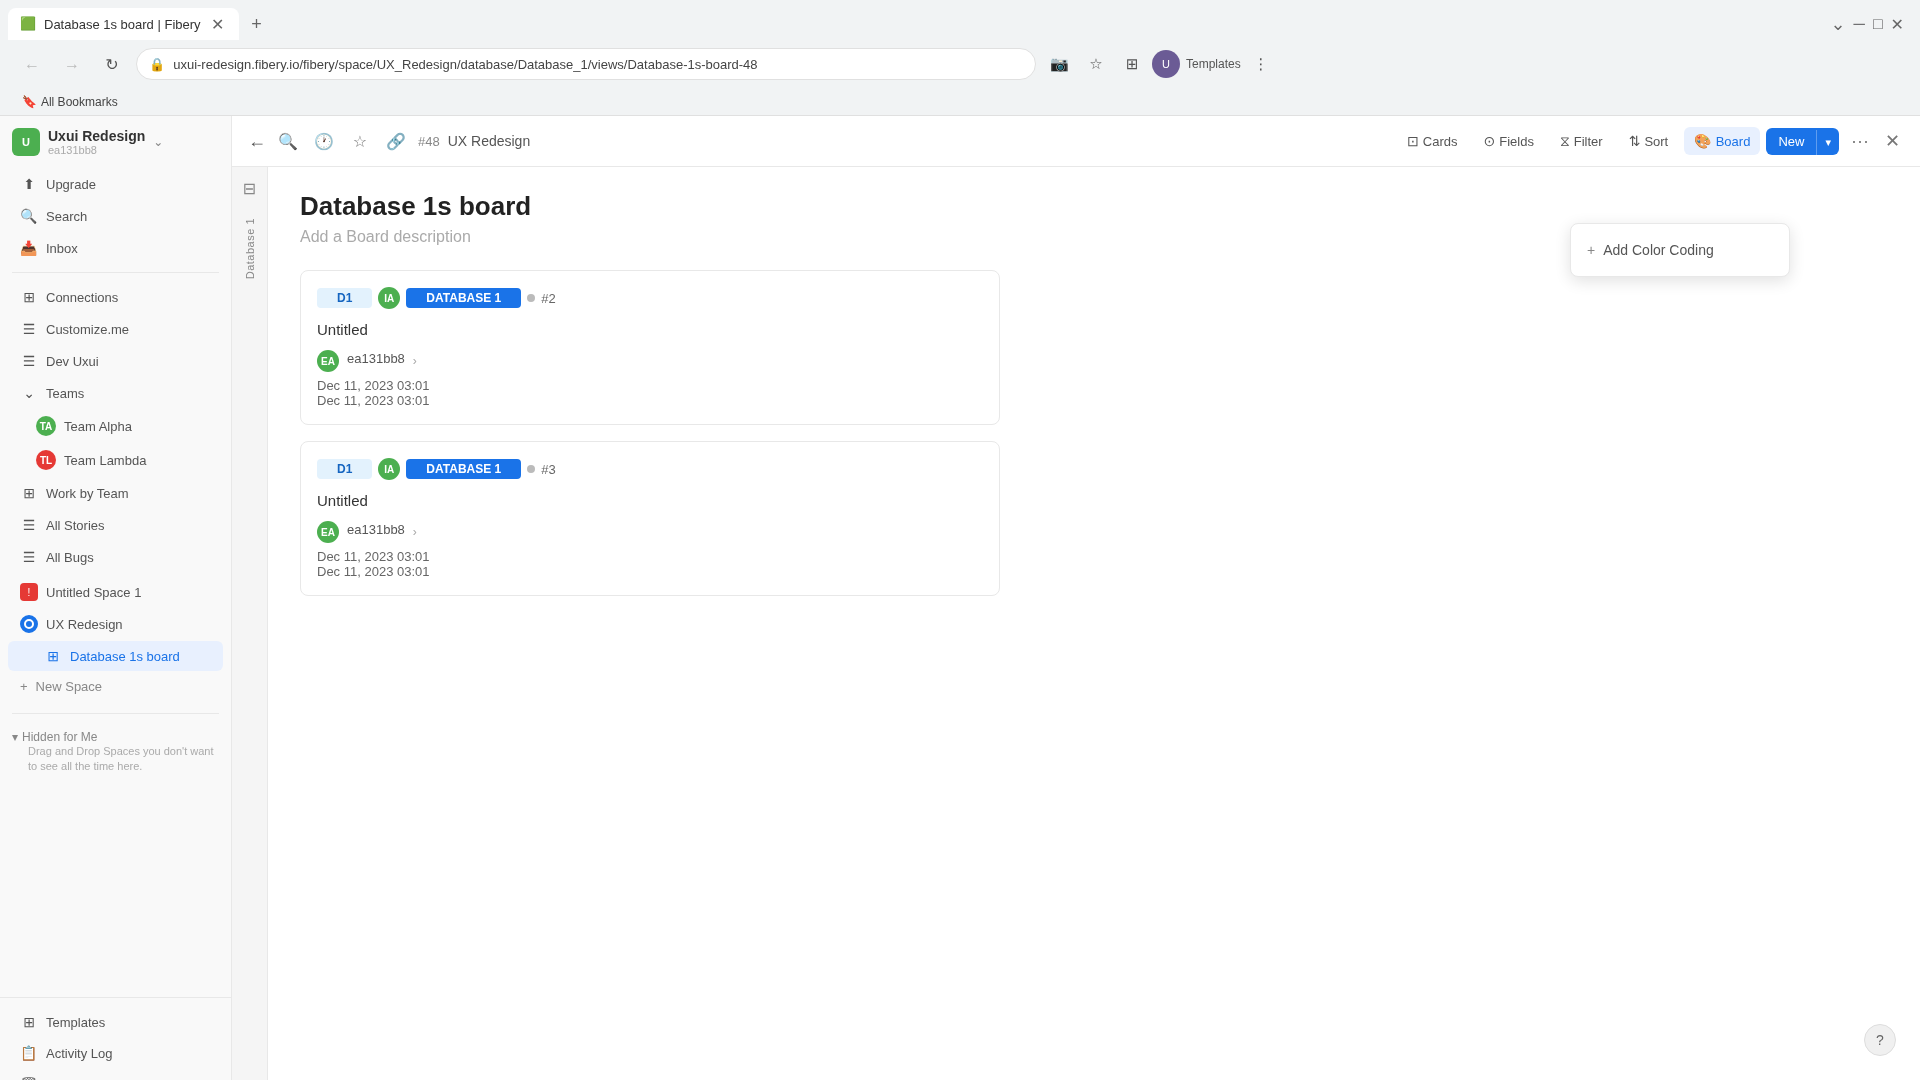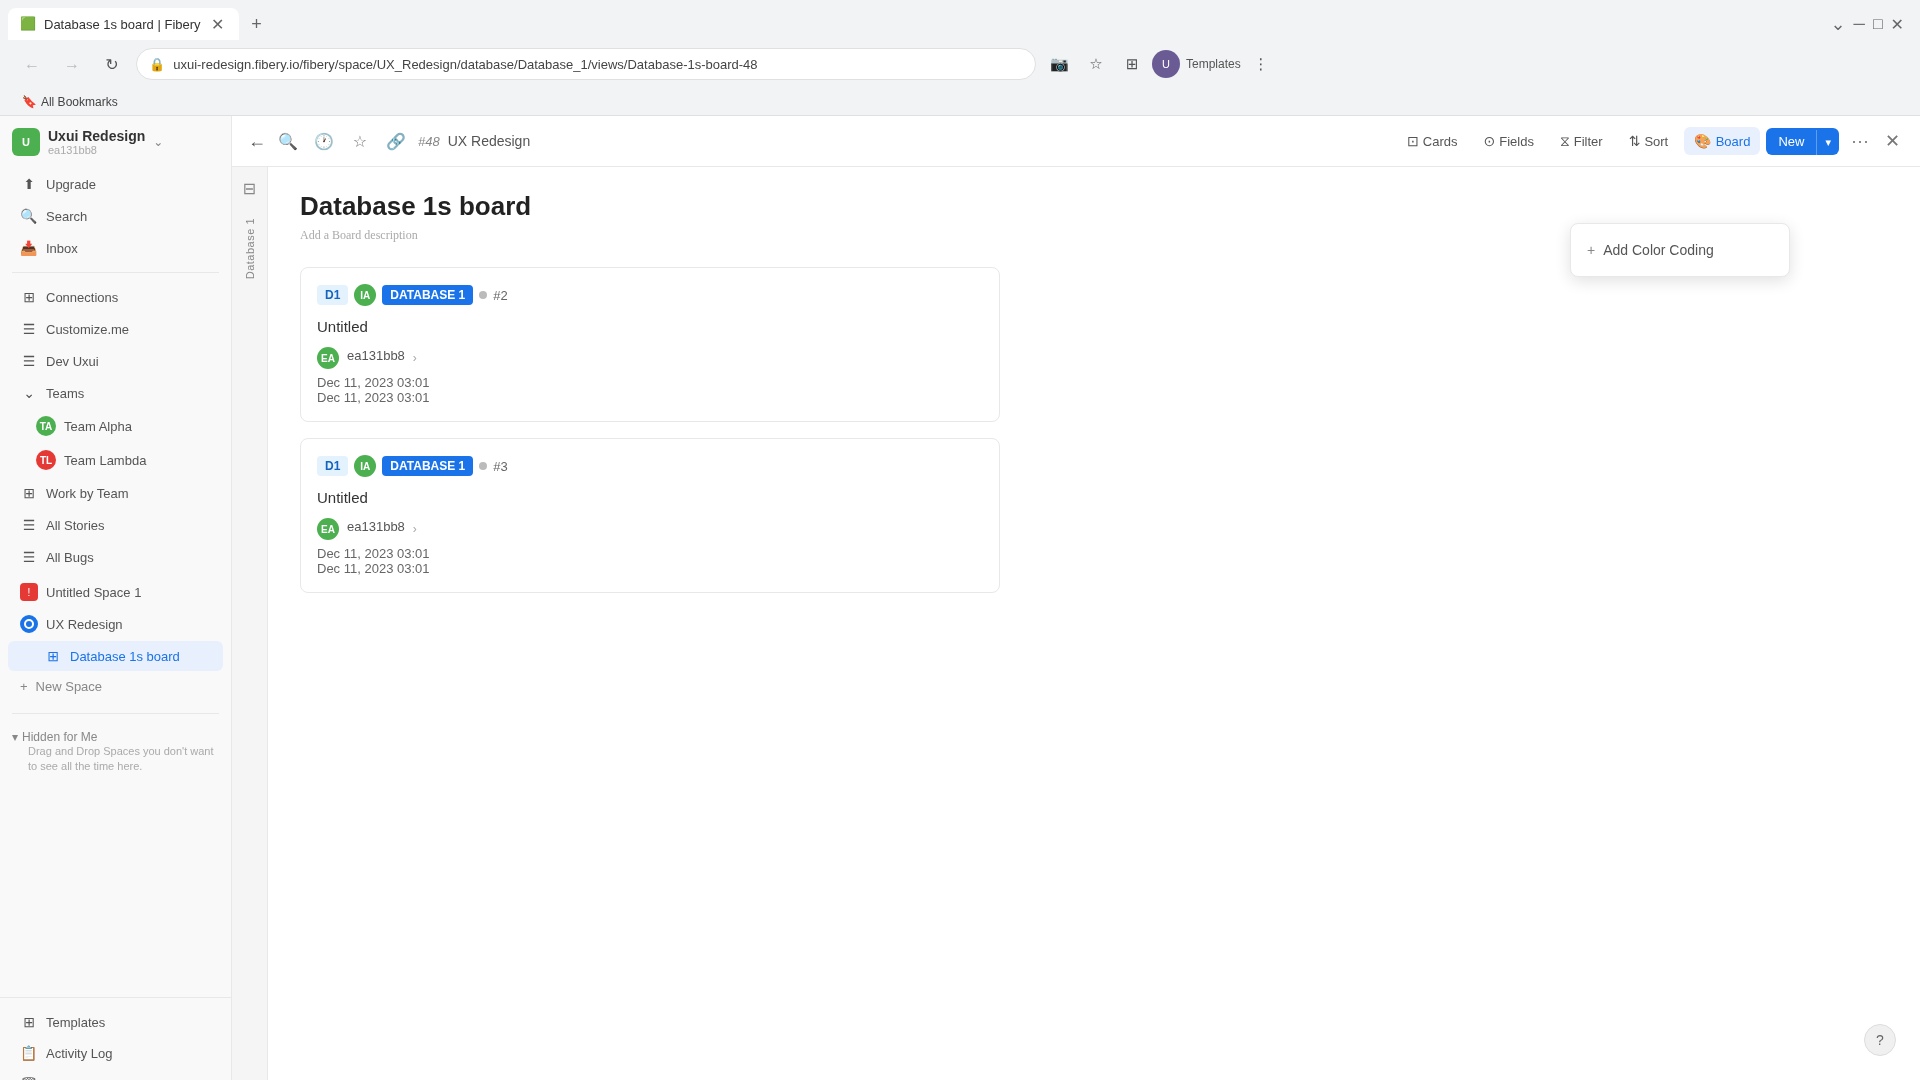--- a/index.html
+++ b/index.html
@@ -77,26 +77,26 @@
     .db-strip { width: 36px; background: #f5f5f5; border-right: 1px solid #e8e8e8; display: flex; flex-direction: column; align-items: center; padding-top: 12px; gap: 12px; }
     .db-strip-icon { color: #888; font-size: 16px; cursor: pointer; }
 
     
     .content-wrap { display: flex; flex: 1; overflow: hidden; }
     .content { flex: 1; padding: 24px 32px; overflow-y: auto; background: #fff; position: relative; }
 
     
     .page-header { margin-bottom: 24px; }
     .page-title { font-size: 26px; font-weight: 700; color: #222; margin-bottom: 6px; }
-    .page-desc { font-size: 12px; color: #aaa; font-family: Liberation Serif, serif; }
+    .page-desc { font-size: 16px; color: #aaa; }
 
     
     .card { background: #fff; border: 1px solid #e8e8e8; border-radius: 8px; padding: 16px; margin-bottom: 16px; max-width: 700px; }
     .card-tags { display: flex; align-items: center; gap: 6px; margin-bottom: 12px; flex-wrap: wrap; }
-    .tag { padding: 3px 8px; border-radius: 4px; font-size: 12px; font-weight: 600; }
+    .tag { padding: 3px 20px; border-radius: 4px; font-size: 12px; font-weight: 600; }
     .tag-d1 { background: #e3f2fd; color: #1565c0; }
     .tag-db { background: #1a73e8; color: white; border-radius: 4px; }
     .dot-tag { width: 8px; height: 8px; border-radius: 50%; background: #bbb; }
     .tag-num { font-size: 13px; color: #666; }
     .user-avatar { width: 22px; height: 22px; border-radius: 50%; background: #4caf50; display: flex; align-items: center; justify-content: center; color: white; font-size: 10px; font-weight: 600; flex-shrink: 0; }
     .card-title { font-size: 15px; color: #333; margin-bottom: 12px; }
     .card-row { display: flex; align-items: center; gap: 8px; margin-bottom: 6px; }
     .card-row .user-name { font-size: 13px; color: #555; }
     .chevron-right { color: #aaa; font-size: 12px; }
     .card-date { font-size: 13px; color: #666; }
@@ -283,21 +283,21 @@
 
   <div class="main">
 
     <div class="toolbar">
       <div class="toolbar-left">
         <span class="back-btn">←</span>
         <span class="toolbar-icon-btn">🔍</span>
         <span class="toolbar-icon-btn">🕐</span>
         <span class="toolbar-icon-btn">☆</span>
         <span class="toolbar-icon-btn">🔗</span>
-        <span style="font-size:13px;color:#888;font-style:italic;">#48</span>
+        <span style="font-size:13px;color:#888;">#48</span>
         <span class="breadcrumb">UX Redesign</span>
       </div>
       <div class="toolbar-right">
         <button class="toolbar-btn">
           <span class="btn-icon">⊡</span>
           <span>Cards</span>
         </button>
         <button class="toolbar-btn">
           <span class="btn-icon">⊙</span>
           <span>Fields</span>

